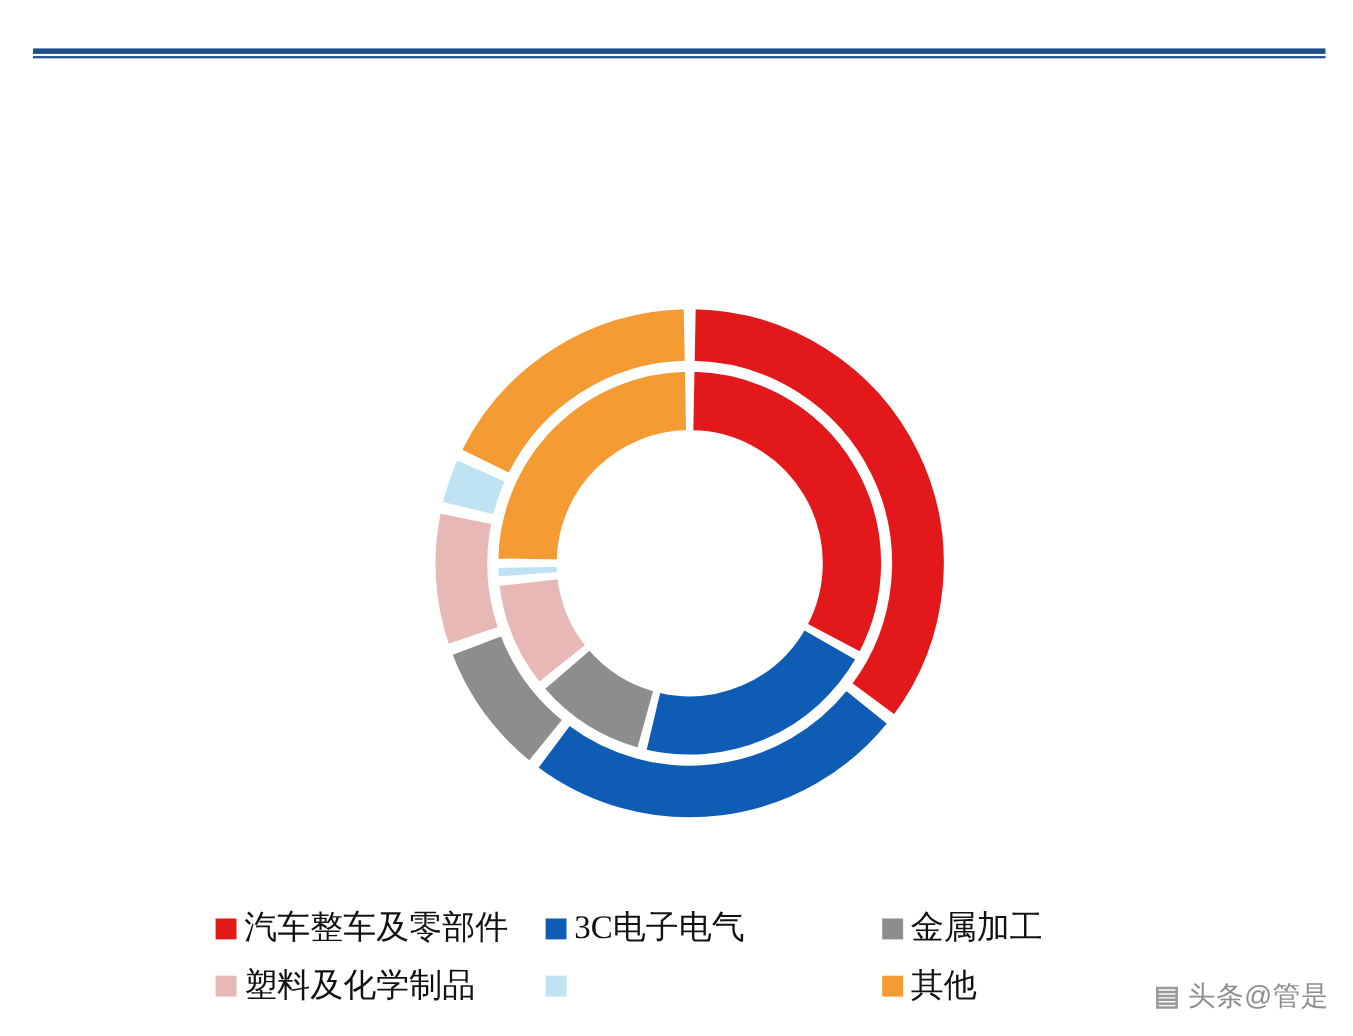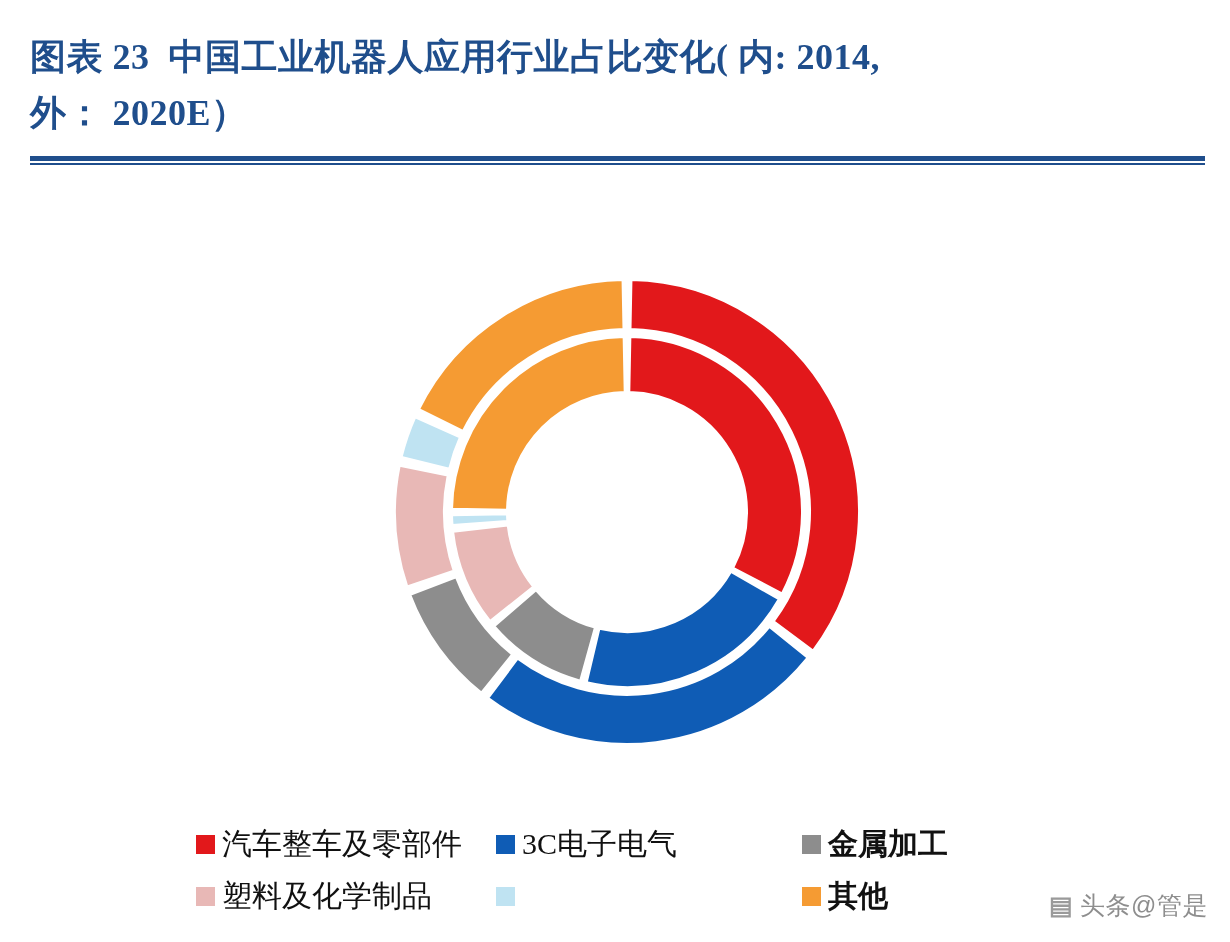--- a/index.html
+++ b/index.html
@@ -80,21 +80,21 @@
     flex:0 0 auto;
   }
   .legend-label{
     font-family:"Liberation Serif", serif;
     font-size:30px;
     color:#111111;
     line-height:1;
   }
   .li-0{width:300px;}
   .li-1{width:306px;}
-  .li-2{width:auto;font-weight:bold;}
+  .li-2{width:auto;}
 
   
   .watermark{
     position:absolute;
     right:22px; bottom:20px;
     display:flex;
     align-items:center;
     color:#8e8e8e;
     font-family:"Liberation Sans", sans-serif;
     font-size:25px;
@@ -106,22 +106,20 @@
     font-weight:bold;
     color:#9a9a9a;
   }
 </style>
 </head>
 <body>
 
 <div id="page">
 
   <div class="title-block">
-    <h1 class="chart-title">图表 23  中国工业机器人应用行业占比变化( 内: 2014,
-外： 2020E）</h1>
     <div class="title-rule"></div>
     <div class="title-rule-thin"></div>
   </div>
 
   <div class="chart-area">
     <svg class="donut-svg" id="donut" width="1230" height="600" xmlns="http://www.w3.org/2000/svg">
         <path d="M 631.45 75.04 A 232 232 0 0 1 813.01 445.65 L 773.72 416.37 A 183 183 0 0 0 630.51 124.03 Z" fill="#E2181B" stroke="#ffffff" stroke-width="2"></path>
         <path d="M 807.55 452.69 A 232 232 0 0 1 488.35 493.01 L 517.63 453.72 A 183 183 0 0 0 769.42 421.92 Z" fill="#0F5CB5" stroke="#ffffff" stroke-width="2"></path>
         <path d="M 481.31 487.55 A 232 232 0 0 1 410.26 389.76 L 456.04 372.28 A 183 183 0 0 0 512.08 449.42 Z" fill="#8D8D8D" stroke="#ffffff" stroke-width="2"></path>
         <path d="M 407.25 381.38 A 232 232 0 0 1 399.66 260.75 L 447.67 270.52 A 183 183 0 0 0 453.66 365.67 Z" fill="#E8B8B6" stroke="#ffffff" stroke-width="2"></path>

